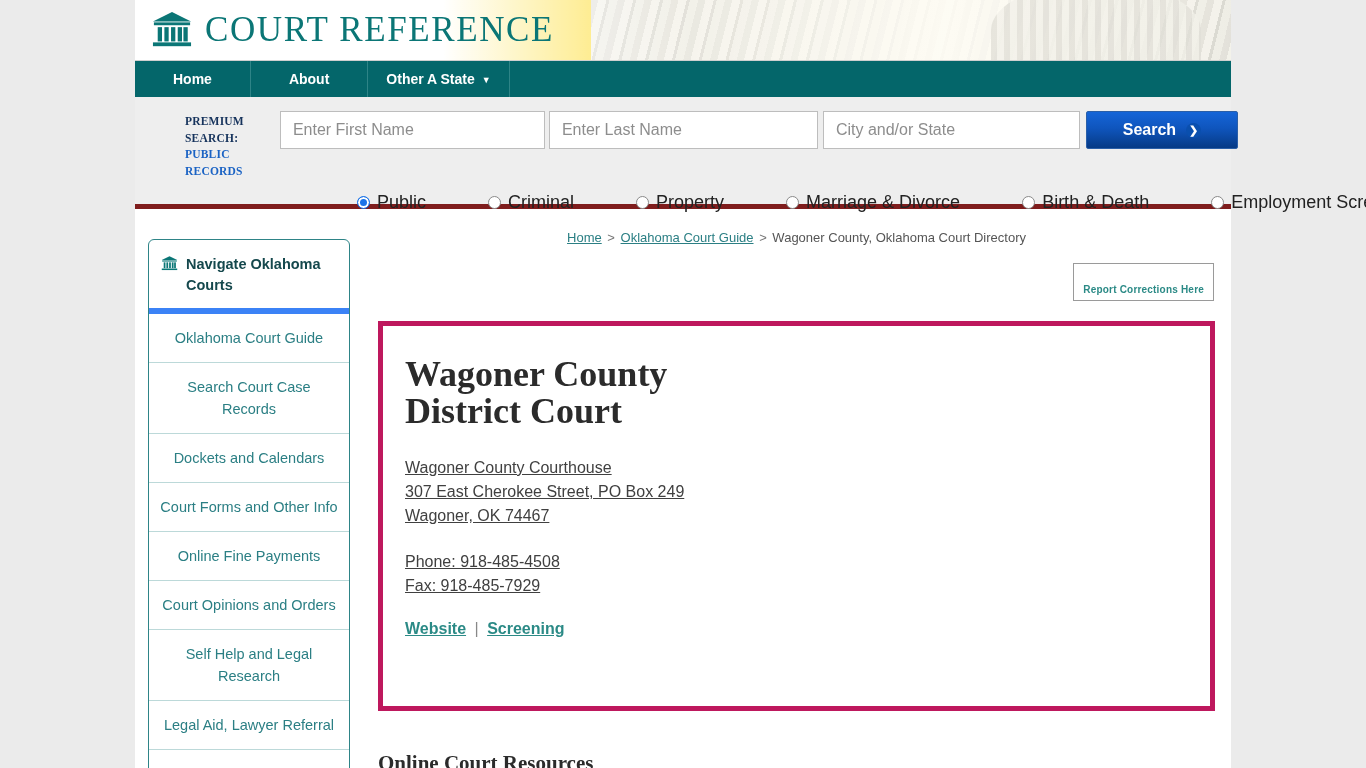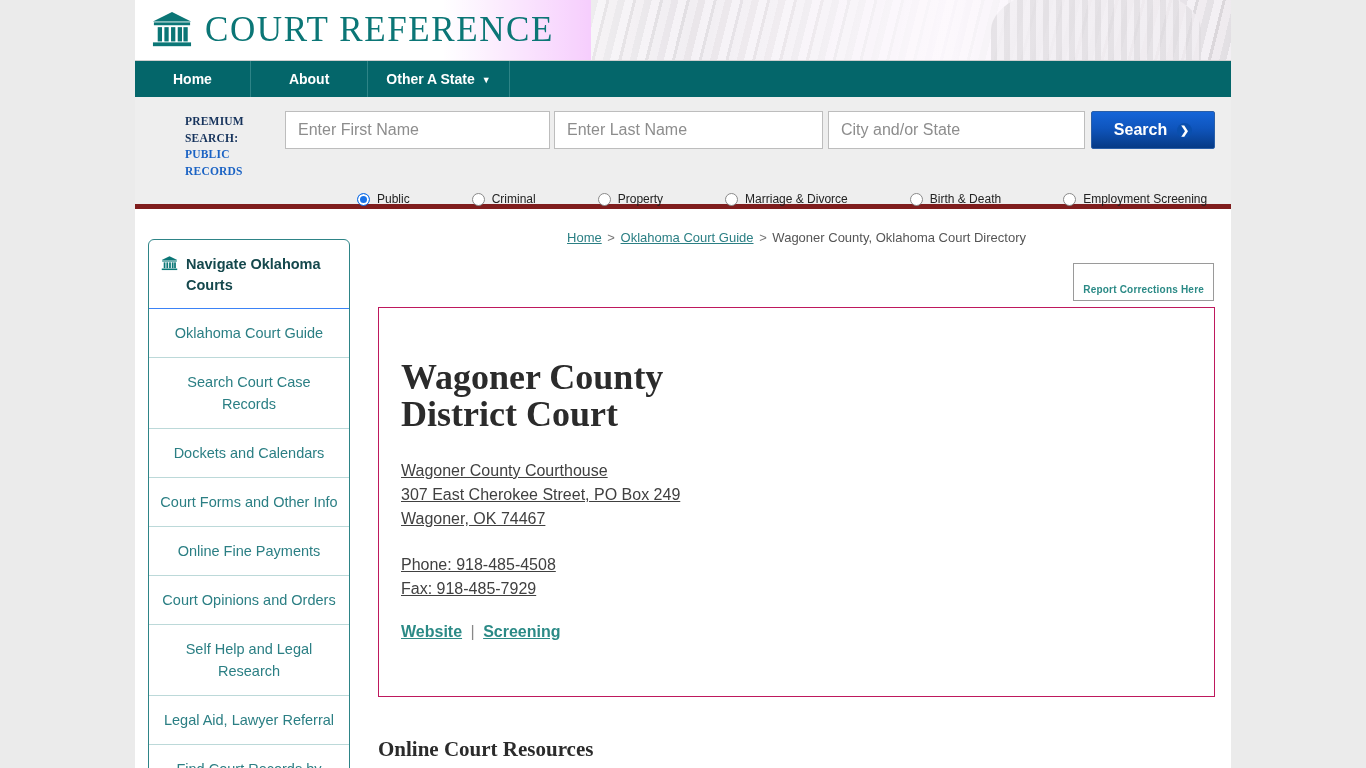--- a/index.html
+++ b/index.html
@@ -16,21 +16,21 @@
     left: 135px; top: 0;
     width: 1096px;
     min-height: 768px;
     background: #ffffff;
   }
 
   
   .banner {
     position: relative;
     height: 61px;
-    background: #f0abfc;
+    background: #fde047;
     overflow: hidden;
     border-bottom: 1px solid #cfcfcf;
   }
   .banner-art {
     position: absolute;
     right: 0; top: 0;
     width: 640px; height: 61px;
     background:
       linear-gradient(100deg, rgba(255,255,255,0) 0%, rgba(255,255,255,0.9) 55%, rgba(255,255,255,0) 100%),
       repeating-linear-gradient(104deg,
@@ -137,21 +137,21 @@
     line-height: 36px;
     outline: none;
     font-family: "Liberation Sans", sans-serif;
   }
   .field::placeholder { color: #8d8d8d; opacity: 1; }
   .field-first { width: 265px; }
   .field-last  { width: 269px; margin-left: 4px; }
   .field-city  { width: 257px; margin-left: 5px; }
 
   .search-btn {
-    width: 124px; height: 38px;
+    width: 152px; height: 38px;
     margin-left: 6px;
     border: 1px solid #2a5fa8;
     border-radius: 2px;
     background: linear-gradient(180deg, #1565d8 0%, #0f55bd 45%, #063a85 100%);
     color: #ffffff;
     font-size: 16px;
     font-weight: bold;
     display: flex; align-items: center; justify-content: center;
     cursor: pointer;
     font-family: "Liberation Sans", sans-serif;
@@ -168,21 +168,21 @@
 
   .radios {
     display: flex;
     align-items: center;
     margin-top: 13px;
     margin-left: 172px;
   }
   .radio-opt {
     display: flex; align-items: center;
     margin-right: 28px;
-    font-size: 12px;
+    font-size: 18px;
     color: #222222;
     cursor: pointer;
     white-space: nowrap;
     padding-left: 34px;
   }
   .radio-dot {
     width: 13px; height: 13px;
     border-radius: 50%;
     border: 1px solid #8a8a8a;
     background: #ffffff;
@@ -209,21 +209,21 @@
     margin-top: 12px;
     border: 1px solid #2e8487;
     border-radius: 6px 6px 0 0;
     background: #ffffff;
     overflow: hidden;
   }
   .sidebar-head {
     padding: 14px 12px 12px 12px;
     display: flex;
     align-items: flex-start;
-    border-bottom: 1px solid #3b82f6;
+    border-bottom: 6px solid #3b82f6;
   }
   .sidebar-head-icon {
     width: 17px; height: 17px;
     color: #0b7676;
     flex: none;
     margin-top: 1px;
     margin-right: 8px;
   }
   .sidebar-head-text {
     font-size: 14.5px;
@@ -273,24 +273,24 @@
     color: #2b8a86;
     font-size: 10px;
     font-weight: bold;
     letter-spacing: .2px;
     padding: 20px 9px 5px 9px;
     cursor: pointer;
     font-family: "Liberation Sans", sans-serif;
   }
 
   .card {
-    margin-top: 6px;
-    border: 1px solid #be185d;
-    background: #ffffff;
-    padding: 51px 22px 30px 22px;
+    margin-top: 20px;
+    border: 5px solid #be185d;
+    background: #ffffff;
+    padding: 30px 22px 30px 22px;
     min-height: 390px;
   }
   .court-title {
     font-family: "Liberation Serif", "DejaVu Serif", serif;
     font-weight: bold;
     font-size: 36px;
     line-height: 37px;
     color: #2b2b2b;
     margin: 0 0 26px 0;
     max-width: 330px;

